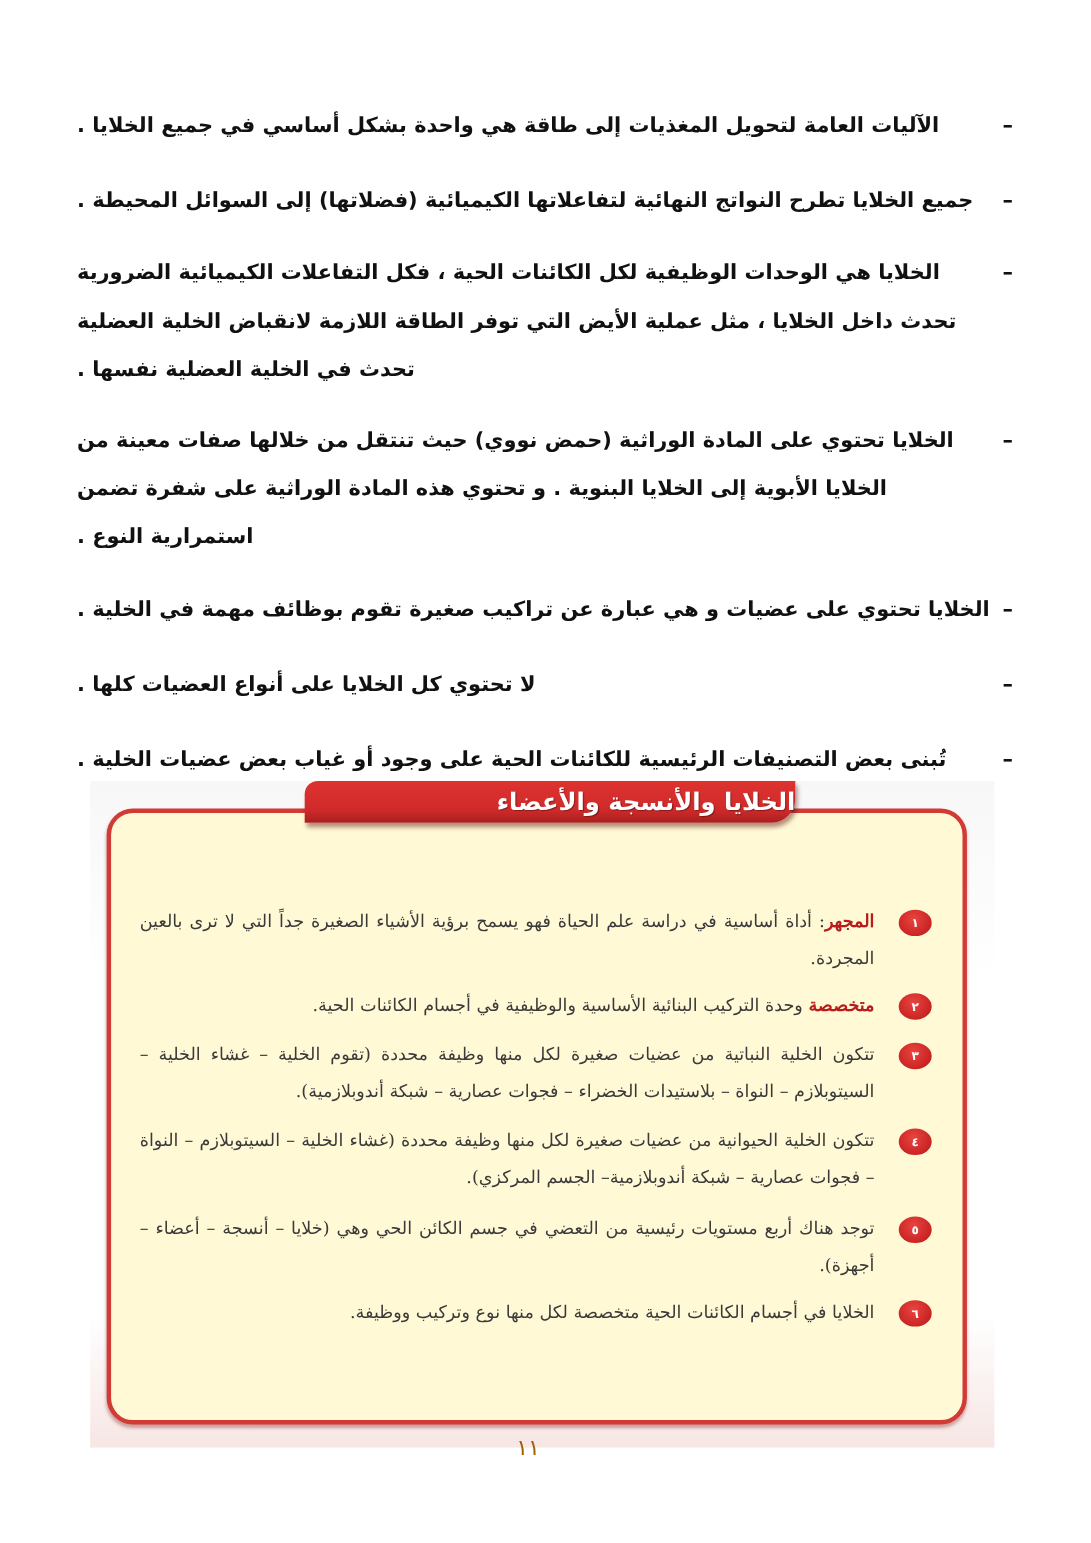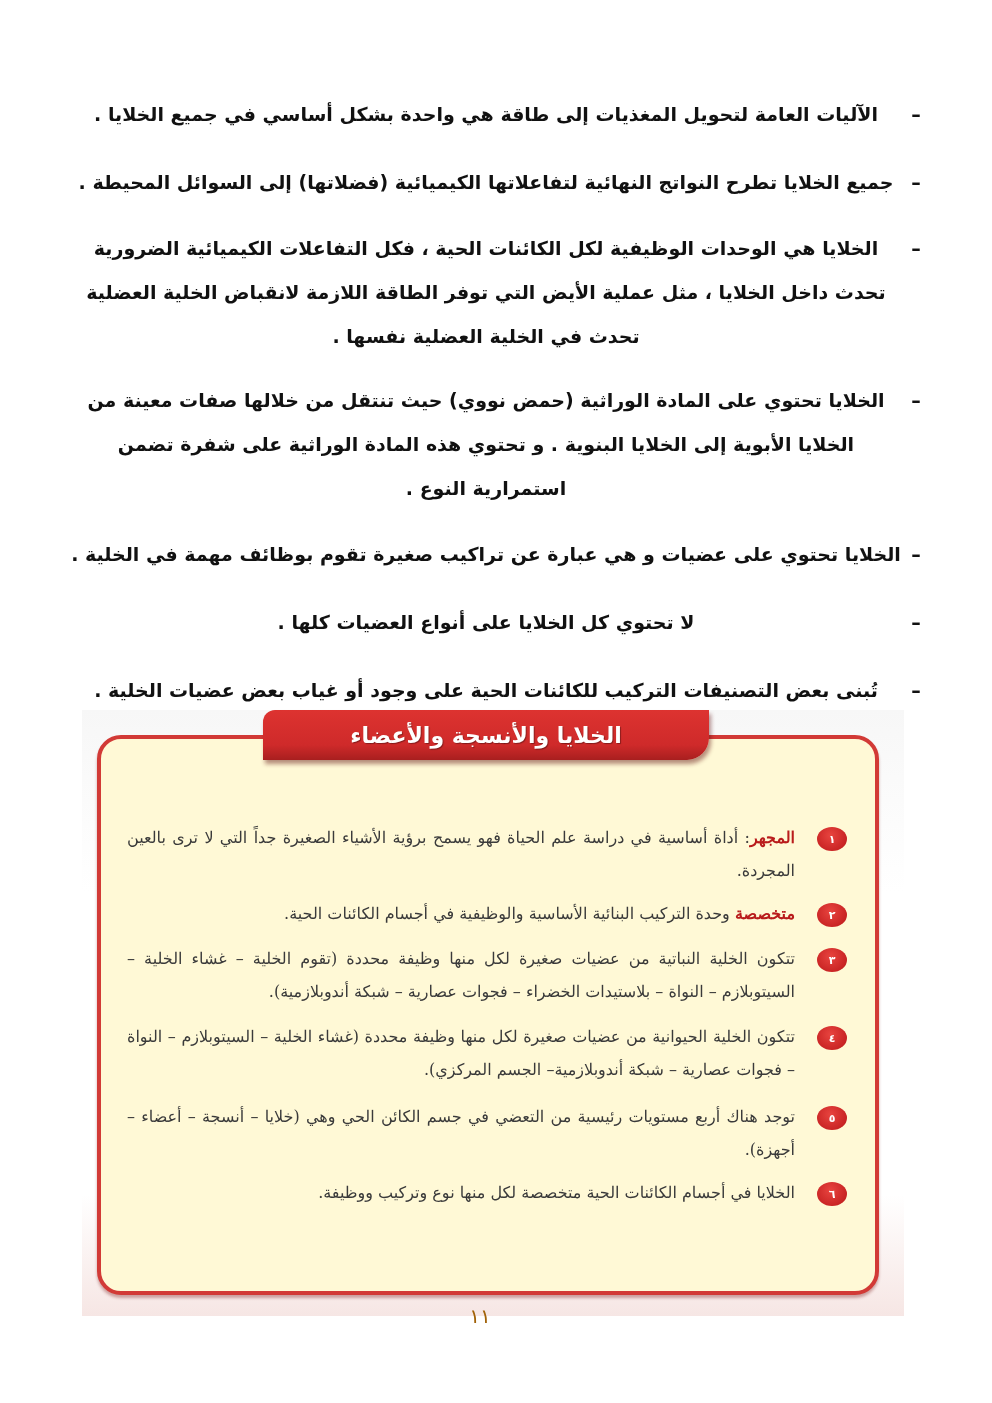--- a/index.html
+++ b/index.html
@@ -31,21 +31,21 @@
       line-height: 44px;
       margin-bottom: 24px;
     }
     .bullet .dash {
       flex: 0 0 auto;
       width: 28px;
       text-align: center;
     }
     .bullet .text {
       flex: 1 1 auto;
-      text-align: center;
+      text-align: left;
       padding-left: 0;
     }
     .bullet.b1 { margin-bottom: 22px; }
     .bullet.b2 { margin-bottom: 20px; }
     .bullet.b3 { margin-bottom: 22px; }
     .bullet.b4 { margin-bottom: 24px; }
     .bullet.b5 { margin-bottom: 24px; }
     .bullet.b6 { margin-bottom: 24px; }
 
     
@@ -64,30 +64,30 @@
       width: 782px;
       height: 560px;
       background: #fff9d6;
       border: 4px solid #d23a36;
       border-radius: 24px;
       box-shadow: 0 3px 3px rgba(120, 20, 20, 0.35);
       box-sizing: border-box;
     }
     .summary-tab {
       position: absolute;
-      left: 181px;
+      left: 195px;
       top: 0px;
       width: 446px;
-      height: 50px;
+      height: 38px;
       background: linear-gradient(180deg, #dd3330 0%, #cf2a2a 70%, #a81f1f 100%);
       border-radius: 12px 0 22px 0;
       box-shadow: 2px 4px 4px rgba(90, 10, 10, 0.45);
       display: flex;
       align-items: center;
-      justify-content: center;
+      justify-content: flex-start;
       color: #ffffff;
       font-weight: bold;
       font-size: 22px;
       direction: rtl;
       text-shadow: 1px 1px 1px rgba(0,0,0,0.35);
     }
     .summary-items {
       position: absolute;
       top: 82px;
       right: 28px;
@@ -168,21 +168,21 @@
   <div class="bullet b4">
     <span class="dash">–</span>
     <span class="text">الخلايا تحتوي على عضيات و هي عبارة عن تراكيب صغيرة تقوم بوظائف مهمة في الخلية .</span>
   </div>
   <div class="bullet b5">
     <span class="dash">–</span>
     <span class="text">لا تحتوي كل الخلايا على أنواع العضيات كلها .</span>
   </div>
   <div class="bullet b6">
     <span class="dash">–</span>
-    <span class="text">تُبنى بعض التصنيفات التركيب للكائنات الحية على وجود أو غياب بعض عضيات الخلية .</span>
+    <span class="text">تُبنى بعض التصنيفات الرئيسية للكائنات الحية على وجود أو غياب بعض عضيات الخلية .</span>
   </div>
 </div>
 
 <div class="summary-wrap">
   <div class="summary-box">
     <div class="summary-items">
       <div class="s-item i1">
         <span class="num">١</span>
         <span class="stext"><b>المجهر</b><span>: أداة أساسية في دراسة علم الحياة فهو يسمح برؤية الأشياء الصغيرة جداً التي لا ترى بالعين المجردة.</span></span>
       </div>

